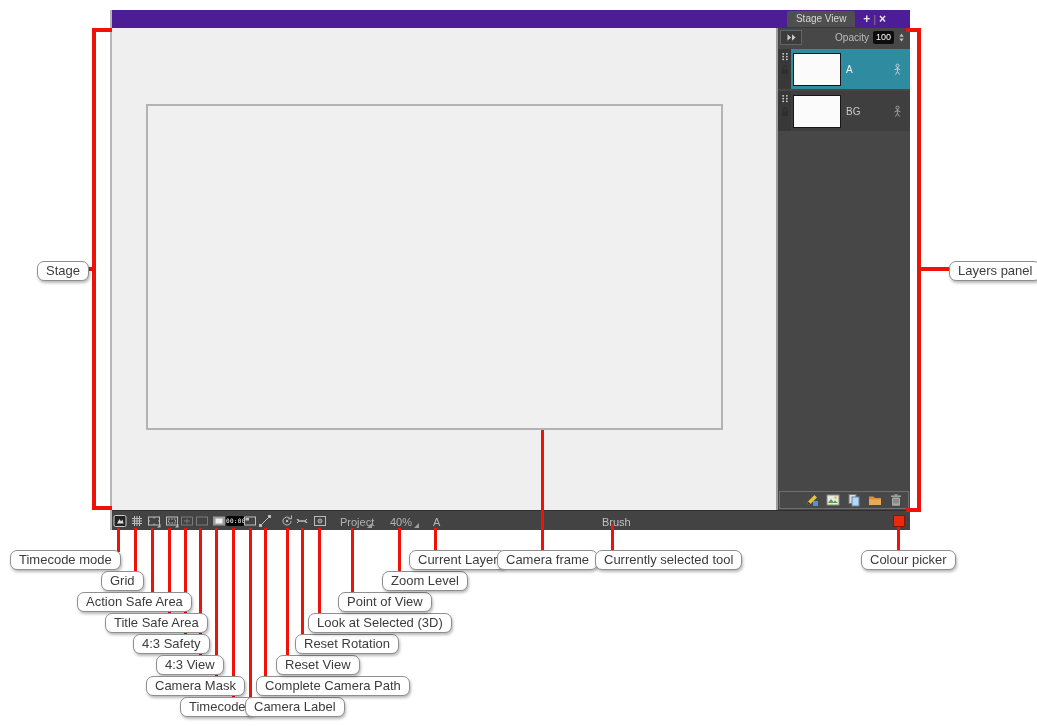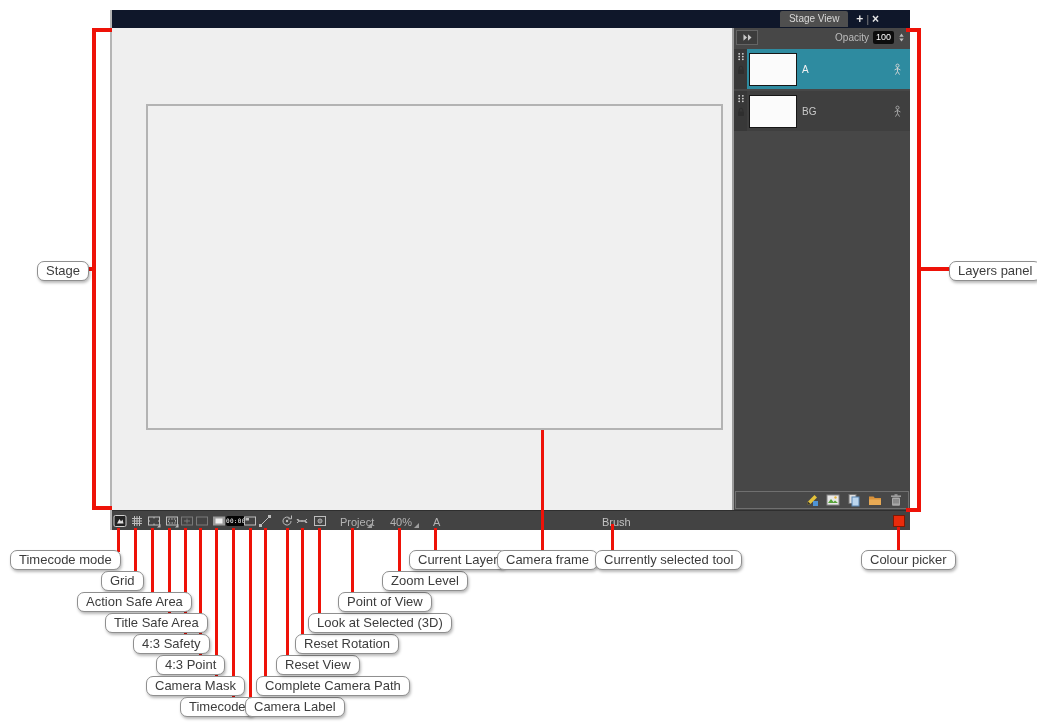--- a/index.html
+++ b/index.html
@@ -4,33 +4,33 @@
 <style>
   :root { --accent-red:#ee1208; --layer-selected:#2e8ba0; --swatch-red:#e82b0c; }
   * { box-sizing:border-box; }
   html,body { margin:0; padding:0; }
   body { width:1037px; height:726px; background:#ffffff; position:relative; overflow:hidden;
          font-family:"Liberation Sans","DejaVu Sans",sans-serif; }
 
   
   .win { position:absolute; left:110px; top:10px; width:800px; height:520px;
          border-left:2px solid #b5b5b5; background:#efefef; z-index:1; }
-  .titlebar { height:18px; background:#0f172a; display:flex; align-items:center;
-              justify-content:flex-end; padding-right:28px; }
+  .titlebar { height:18px; background:#4c1d95; display:flex; align-items:center;
+              justify-content:flex-end; padding-right:21px; }
   .tab { background:#4f4f4f; color:#d8d8d8; font-size:10px; padding:2px 9px 3px;
          border-radius:2px 2px 0 0; margin-right:5px; }
   .tab-btn { color:#e6e6e6; font-size:12px; font-weight:bold; padding:0 3px; line-height:14px; }
   .tab-sep { color:#8a8a8a; font-size:10px; }
   .winbody { display:flex; height:482px; }
   .stage { flex:1; background:#efefef; position:relative; border-right:2px solid #9c9c9c; }
   .camframe { position:absolute; left:34px; top:76px; width:577px; height:326px;
               border:2px solid #b3b3b3; background:#f0f0f0; }
 
   
-  .panel { width:176px; background:#474747; display:flex; flex-direction:column; }
+  .panel { width:132px; background:#474747; display:flex; flex-direction:column; }
   .panel-head { height:19px; display:flex; align-items:center; padding:1px 5px 1px 2px; gap:4px; }
   .collapse-btn { width:22px; height:15px; background:#3c3c3c; border:1px solid #646464;
                   display:flex; align-items:center; justify-content:center; }
   .op-label { margin-left:auto; color:#bcbcbc; font-size:10px; }
   .op-value { background:#0c0c0c; color:#ffffff; font-size:9px; width:21px; height:13px;
               border-radius:2px; text-align:center; line-height:13px; }
   .layer-row { height:40px; margin-top:2px; display:flex; align-items:center; background:#3f3f3f; position:relative; }
   .layer-row.sel { background:var(--layer-selected); }
   .grip-col { width:13px; height:100%; background:#383838; display:flex; flex-direction:column;
               align-items:center; padding-top:3px; gap:2px; }
@@ -322,21 +322,21 @@
 <div class="rl" style="left:611px;top:524px;width:3px;height:28px"></div>
 <div class="rl" style="left:897px;top:527px;width:3px;height:25px"></div>
 
 <div class="callout" style="left:37px;top:261px">Stage</div>
 <div class="callout" style="left:949px;top:261px">Layers panel</div>
 <div class="callout" style="left:10px;top:550px">Timecode mode</div>
 <div class="callout" style="left:101px;top:571px">Grid</div>
 <div class="callout" style="left:77px;top:592px">Action Safe Area</div>
 <div class="callout" style="left:105px;top:613px">Title Safe Area</div>
 <div class="callout" style="left:133px;top:634px">4:3 Safety</div>
-<div class="callout" style="left:156px;top:655px">4:3 Point</div>
+<div class="callout" style="left:156px;top:655px">4:3 View</div>
 <div class="callout" style="left:146px;top:676px">Camera Mask</div>
 <div class="callout" style="left:180px;top:697px">Timecode</div>
 <div class="callout" style="left:245px;top:697px">Camera Label</div>
 <div class="callout" style="left:256px;top:676px">Complete Camera Path</div>
 <div class="callout" style="left:276px;top:655px">Reset View</div>
 <div class="callout" style="left:295px;top:634px">Reset Rotation</div>
 <div class="callout" style="left:308px;top:613px">Look at Selected (3D)</div>
 <div class="callout" style="left:338px;top:592px">Point of View</div>
 <div class="callout" style="left:382px;top:571px">Zoom Level</div>
 <div class="callout" style="left:409px;top:550px">Current Layer</div>

